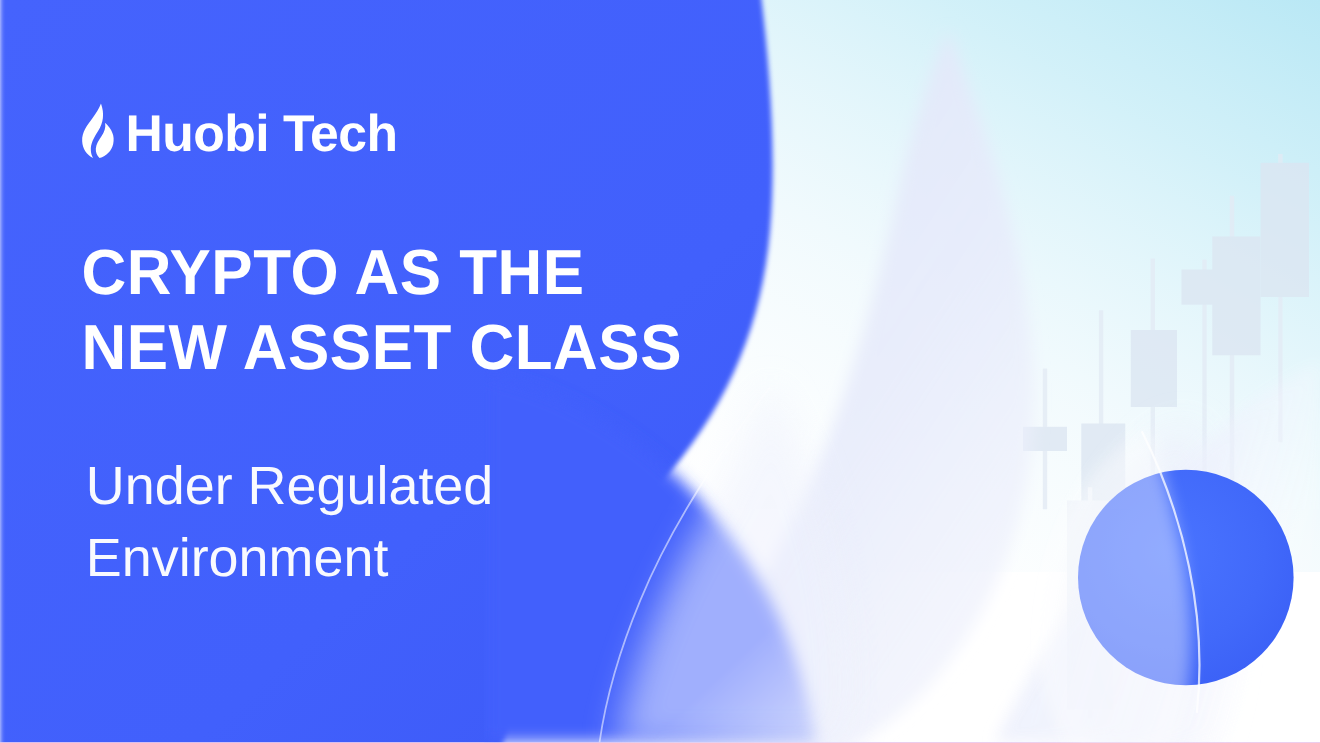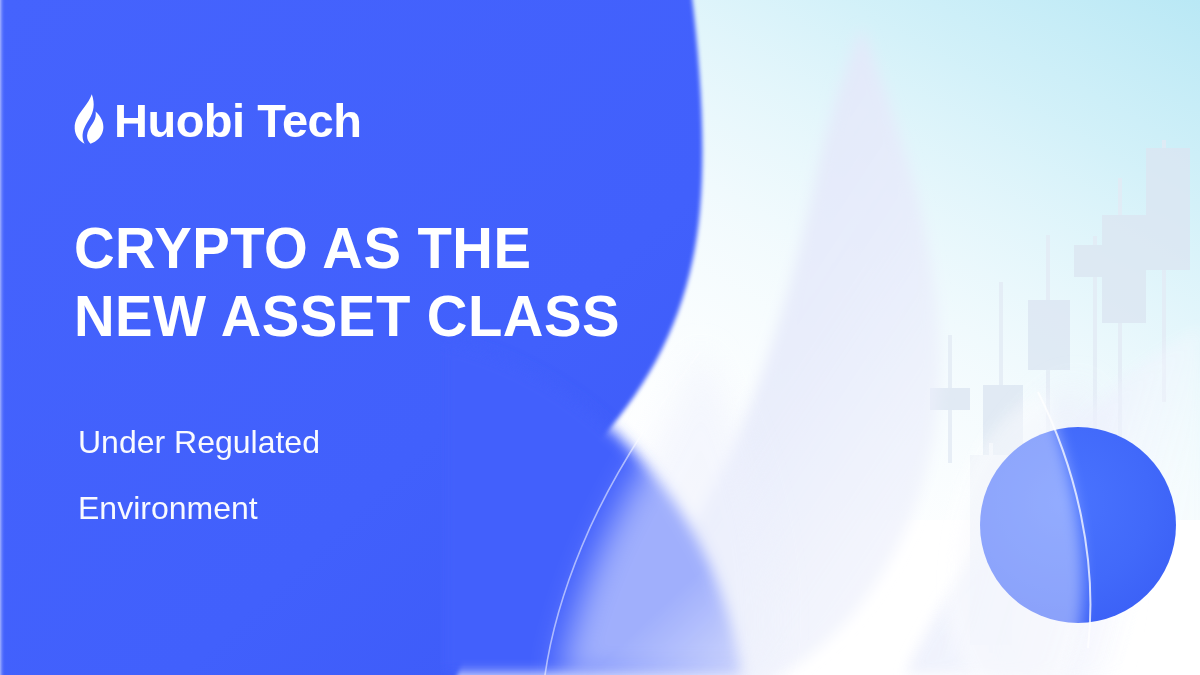--- a/index.html
+++ b/index.html
@@ -38,21 +38,21 @@
     line-height:68px;
     letter-spacing:0.5px;
     white-space:pre-line;
     transform:scaleX(0.97);
     transform-origin:left top;
   }
   #subtitle{
     position:absolute;left:78px;top:409px;
     color:#ffffff;
     font-family:"Liberation Sans",sans-serif;
-    font-size:32px;
+    font-size:49px;
     font-weight:normal;
     line-height:66px;
     letter-spacing:0px;
     white-space:pre-line;
     opacity:0.97;
   }
 </style>
 </head>
 <body>
 

